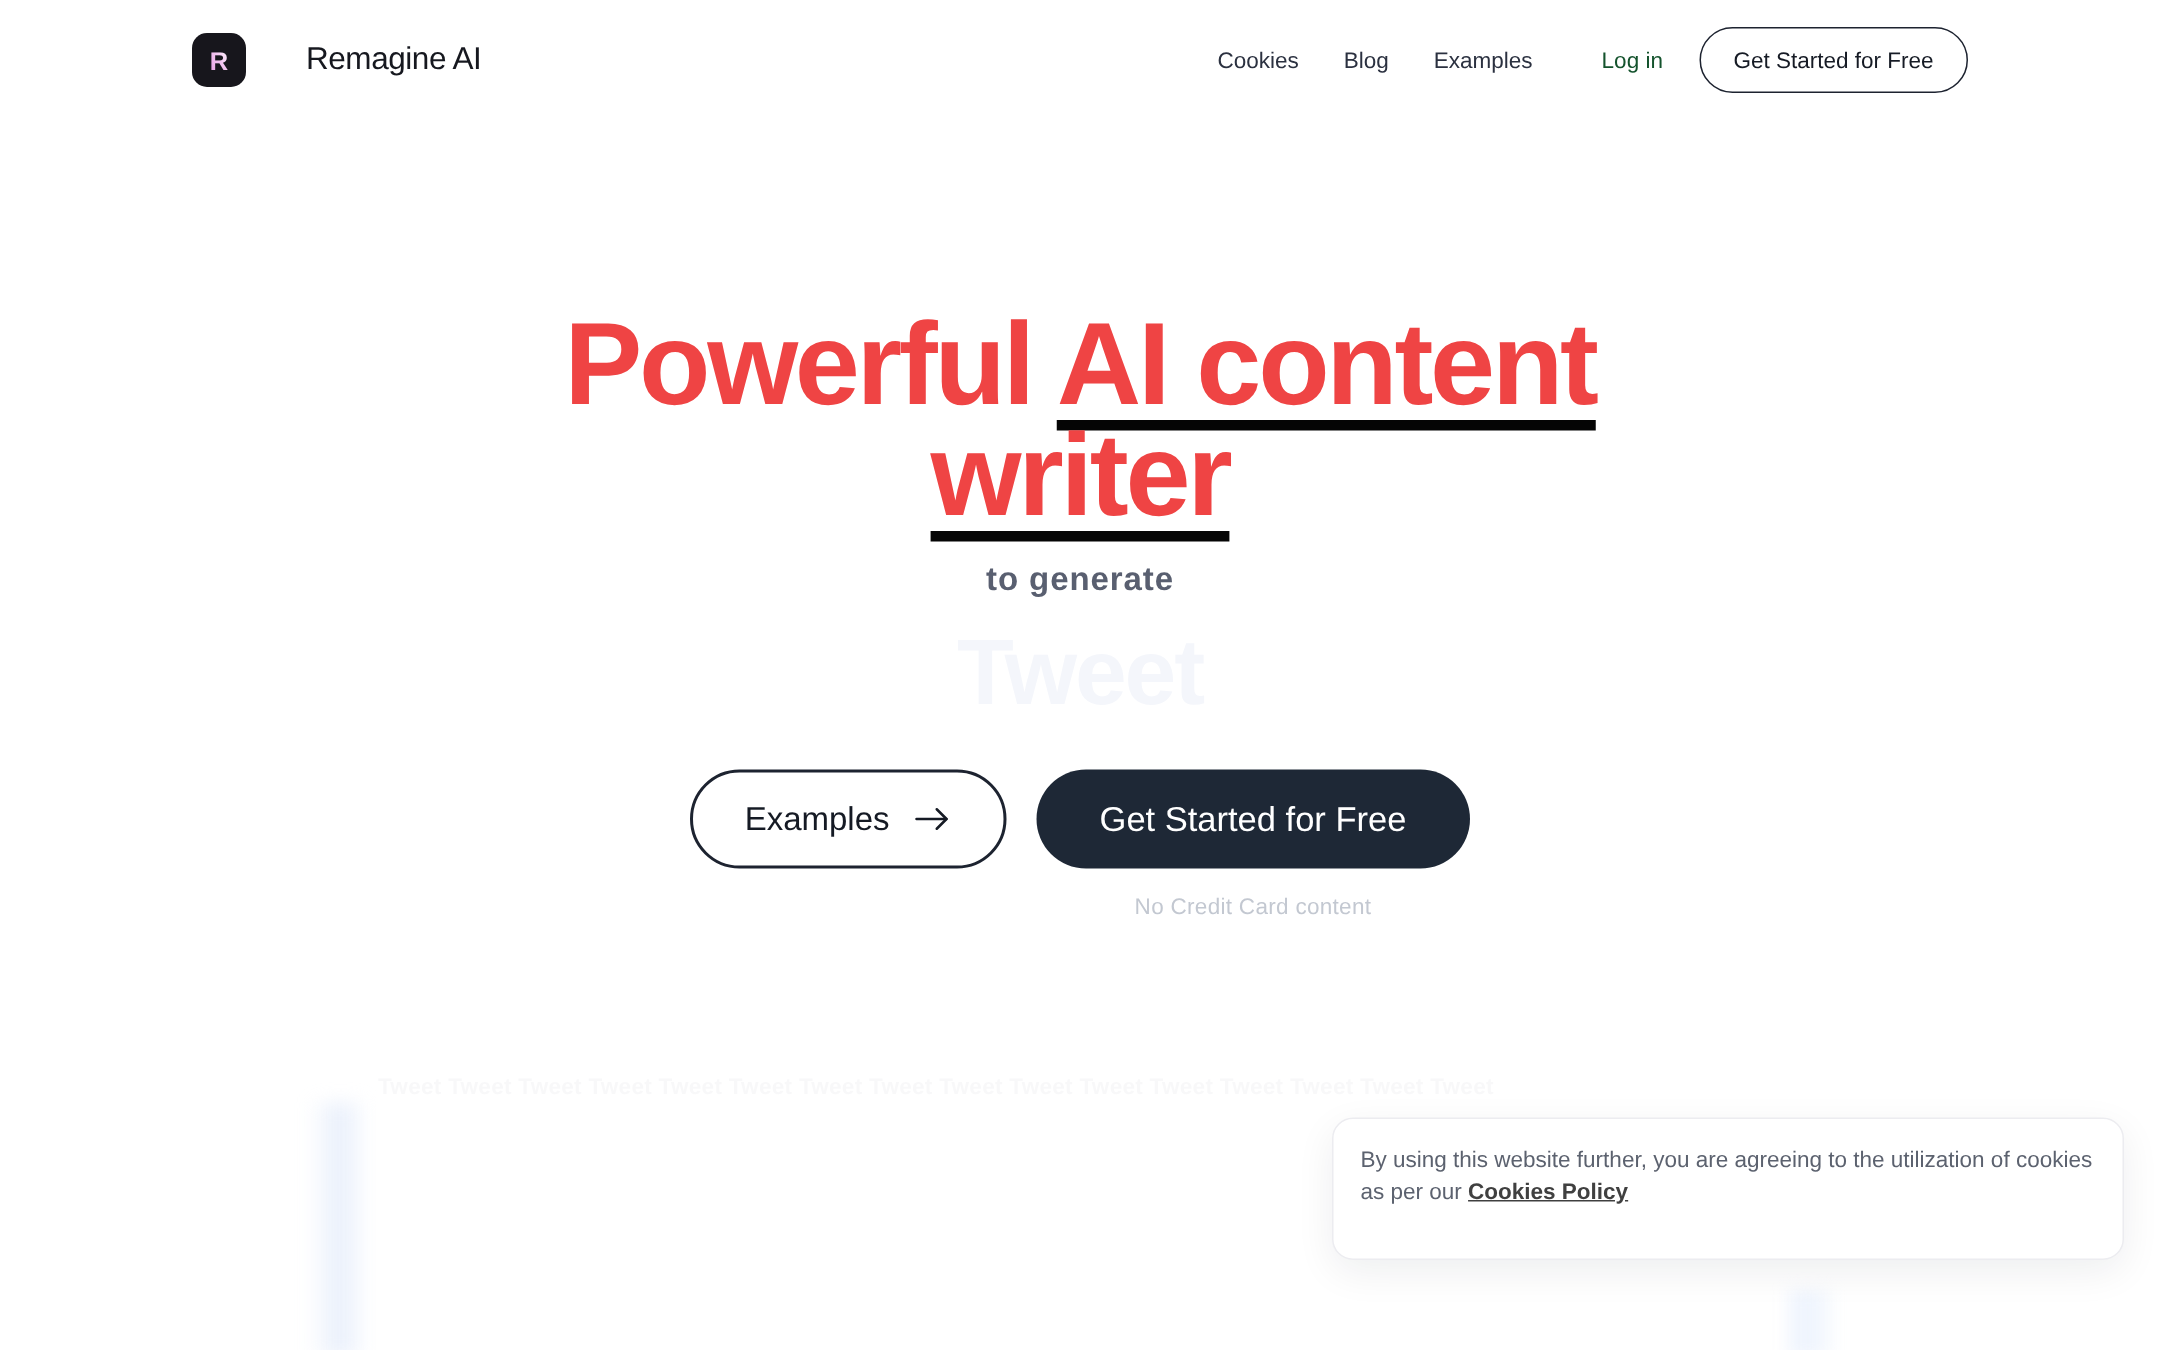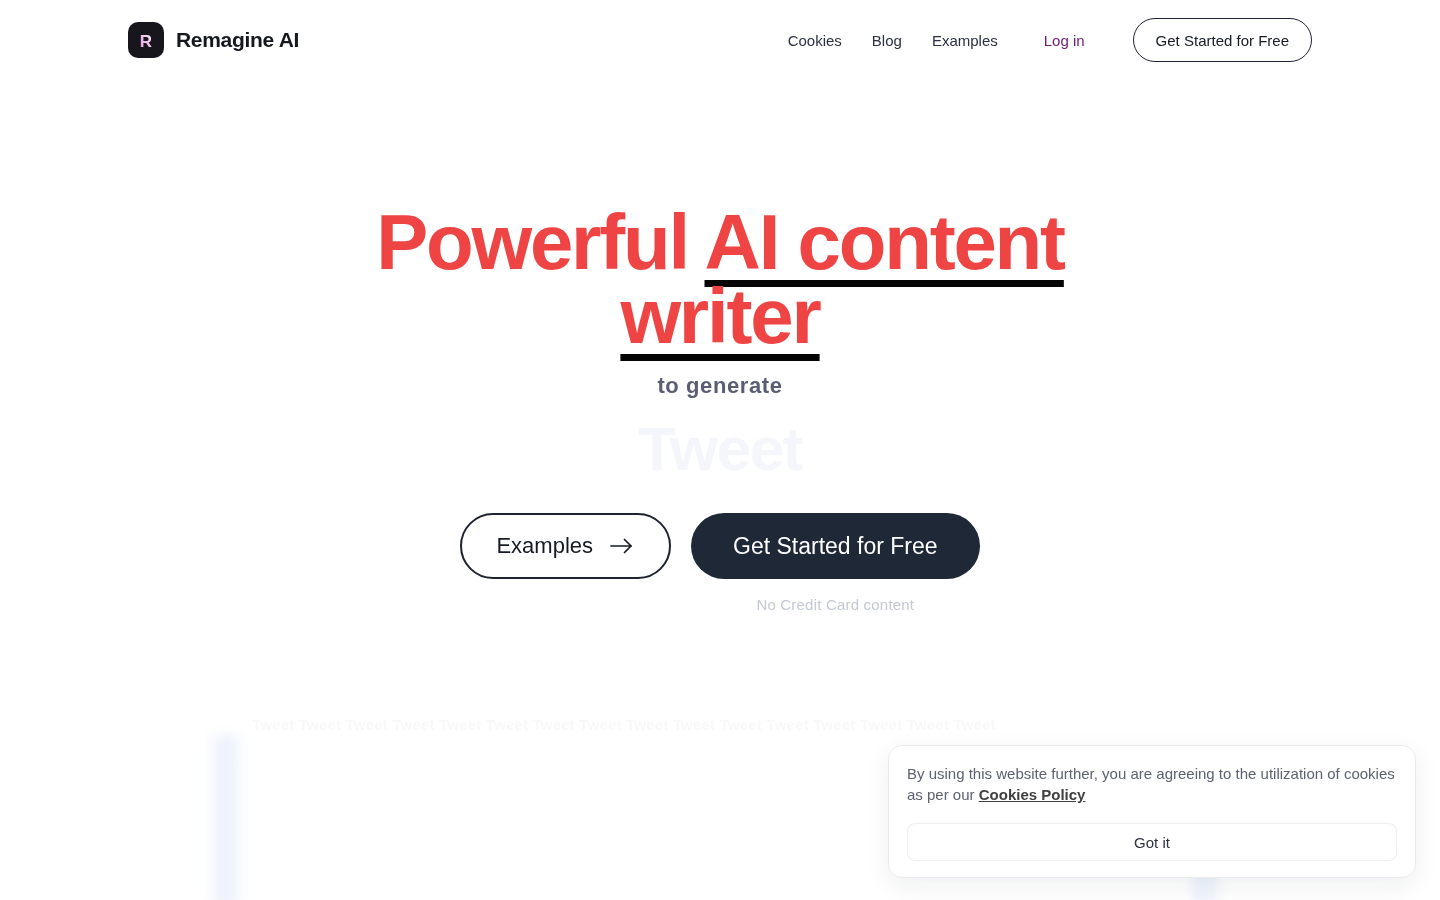--- a/index.html
+++ b/index.html
@@ -79,41 +79,42 @@
     border-radius: 10px;
     background: #17161c;
     display: flex;
     align-items: center;
     justify-content: center;
     flex: none;
   }
   .brand-mark svg { display: block; }
   .brand-name {
     font-size: 21px;
-    font-weight: 700;
+    font-weight: 400;
     letter-spacing: -0.3px;
     color: #16181f;
+    margin-left: 28px;
   }
 
   .nav {
     margin-left: auto;
     display: flex;
     align-items: center;
   }
   .nav-link {
     font-size: 15px;
     color: #2b3140;
     margin-right: 30px;
     cursor: pointer;
     white-space: nowrap;
   }
   .nav-link.muted {
-    color: #701a75;
+    color: #14532d;
     margin-left: 16px;
-    margin-right: 48px;
+    margin-right: 24px;
     text-align: center;
   }
   .btn-outline-pill {
     border: 1.6px solid #1d2330;
     border-radius: 999px;
     background: #ffffff;
     color: #161b25;
     font-size: 15px;
     font-weight: 500;
     padding: 0 22px;
@@ -323,14 +324,13 @@
       <button class="btn-primary">Get Started for Free</button>
       <div class="cta-note">No Credit Card content</div>
     </div>
   </div>
 </section>
 
 <div class="cookie-banner">
   <p class="cookie-text">
     <span>By using this website further, you are agreeing to the utilization of cookies as per our </span><a class="cookie-link">Cookies Policy</a>
   </p>
-  <button class="cookie-btn">Got it</button>
 </div>
 
 </body></html>

